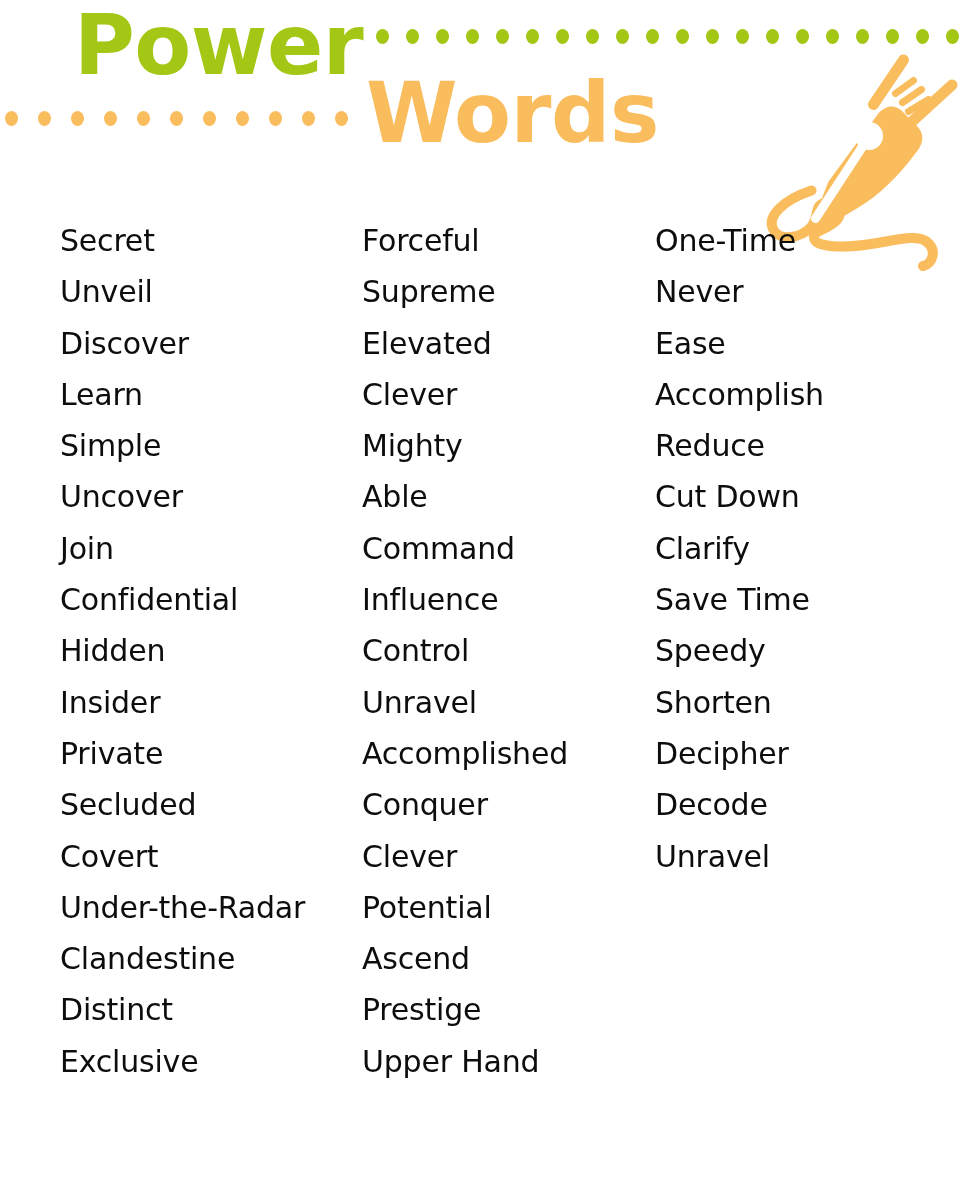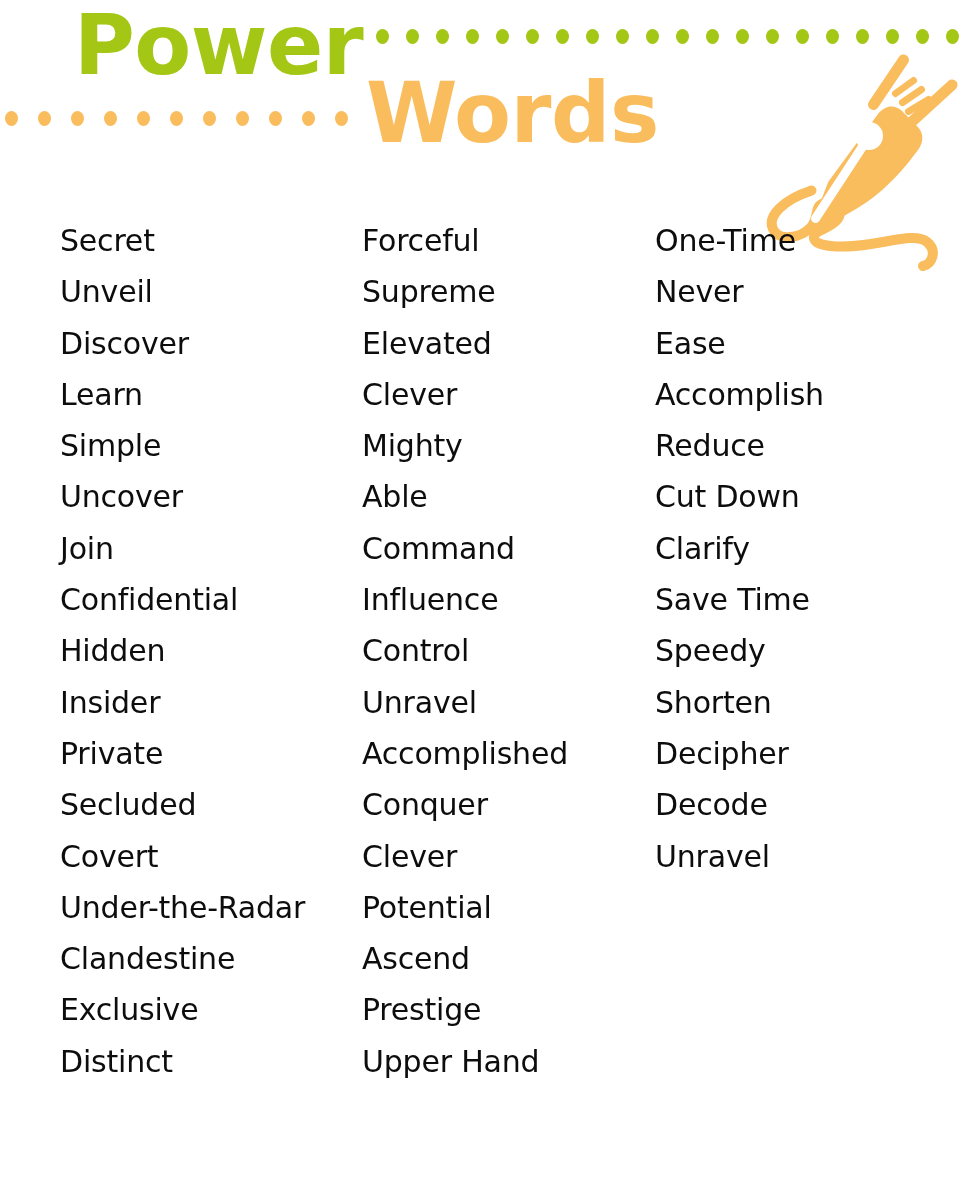--- a/index.html
+++ b/index.html
@@ -209,22 +209,22 @@
       <div class="word-item">Uncover</div>
       <div class="word-item">Join</div>
       <div class="word-item">Confidential</div>
       <div class="word-item">Hidden</div>
       <div class="word-item">Insider</div>
       <div class="word-item">Private</div>
       <div class="word-item">Secluded</div>
       <div class="word-item">Covert</div>
       <div class="word-item">Under-the-Radar</div>
       <div class="word-item">Clandestine</div>
+      <div class="word-item">Distinct</div>
       <div class="word-item">Exclusive</div>
-      <div class="word-item">Distinct</div>
     </div>
 
     <div class="word-column" id="column-2">
       <div class="word-item">Forceful</div>
       <div class="word-item">Supreme</div>
       <div class="word-item">Elevated</div>
       <div class="word-item">Clever</div>
       <div class="word-item">Mighty</div>
       <div class="word-item">Able</div>
       <div class="word-item">Command</div>

